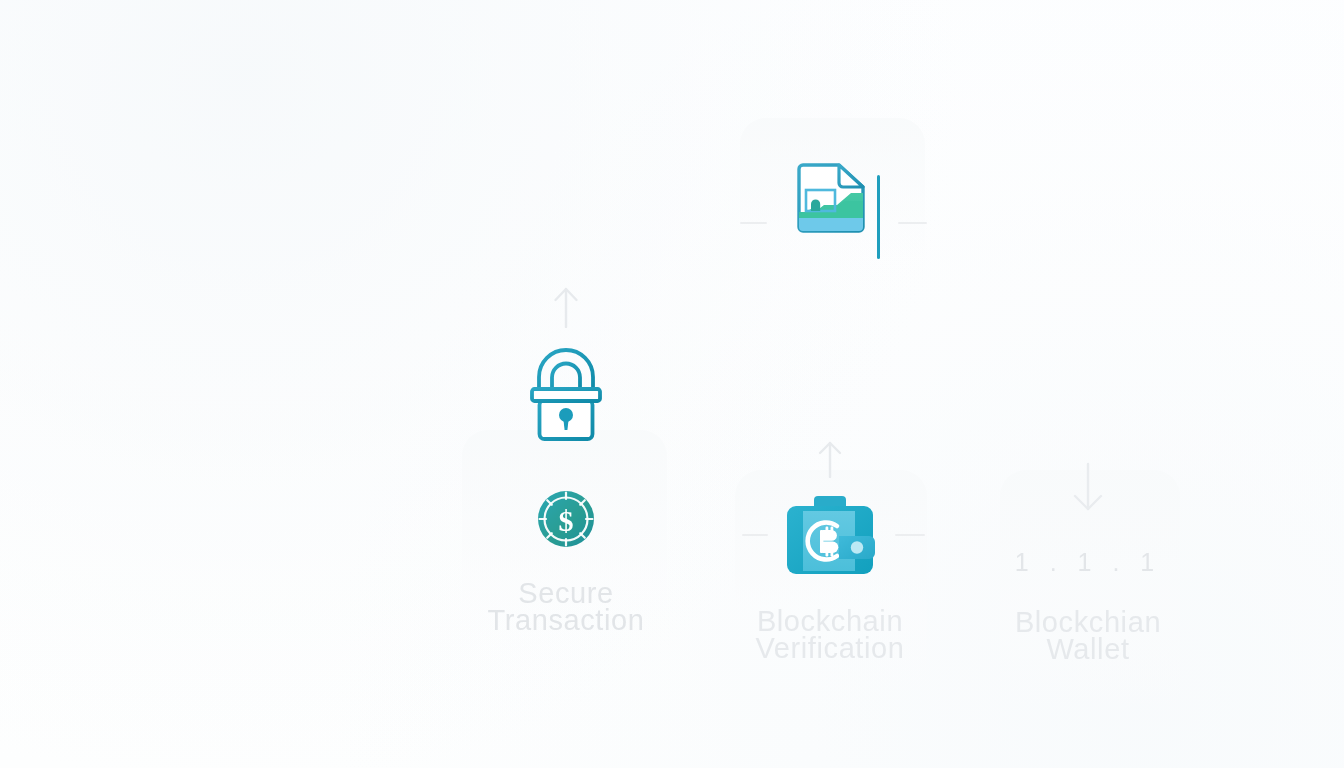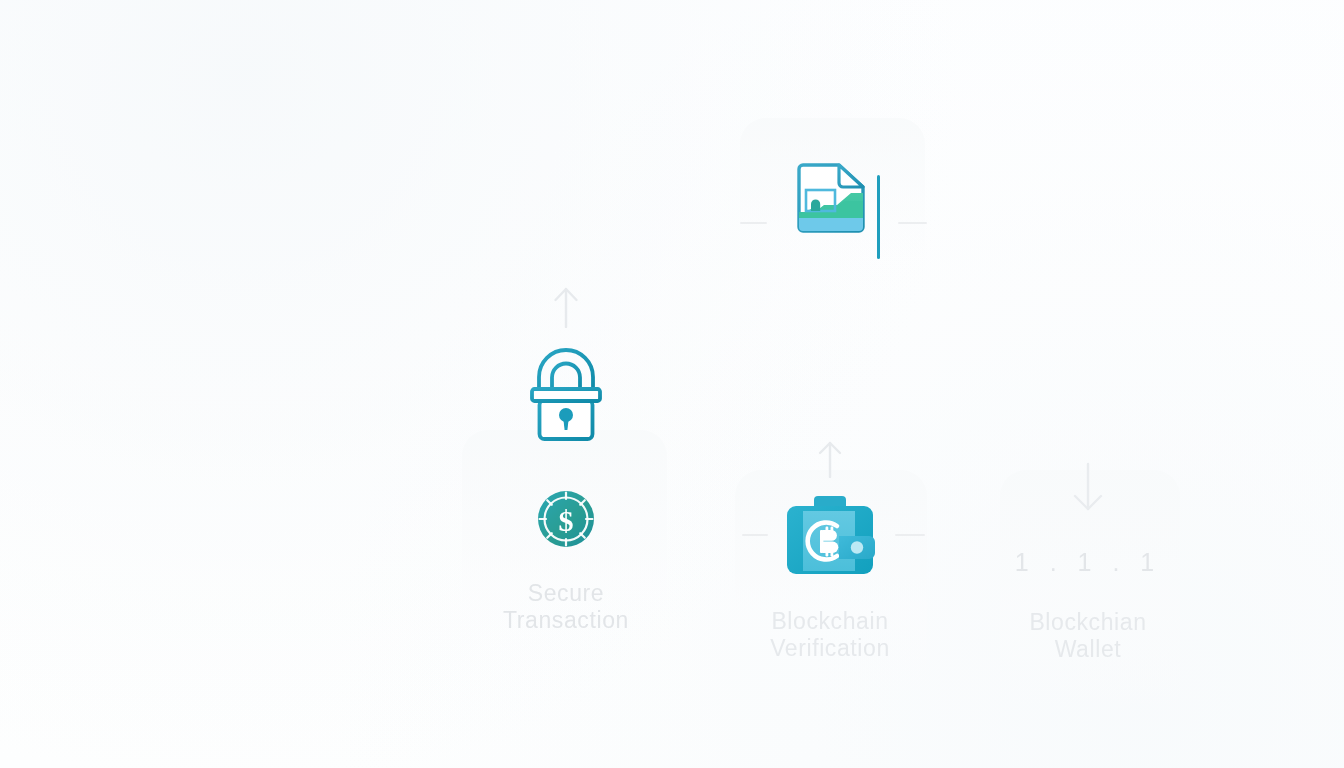--- a/index.html
+++ b/index.html
@@ -46,21 +46,21 @@
   .node {
     position: absolute;
     display: flex;
     flex-direction: column;
     align-items: center;
   }
 
   
   .caption {
     color: #e2e5e8;
-    font-size: 23px;
+    font-size: 29px;
     line-height: 27px;
     letter-spacing: 0.6px;
     text-align: center;
     font-weight: 400;
     white-space: pre-line;
     user-select: none;
   }
   .caption.lighter { color: #e6e9ec; }
 
   .version {

